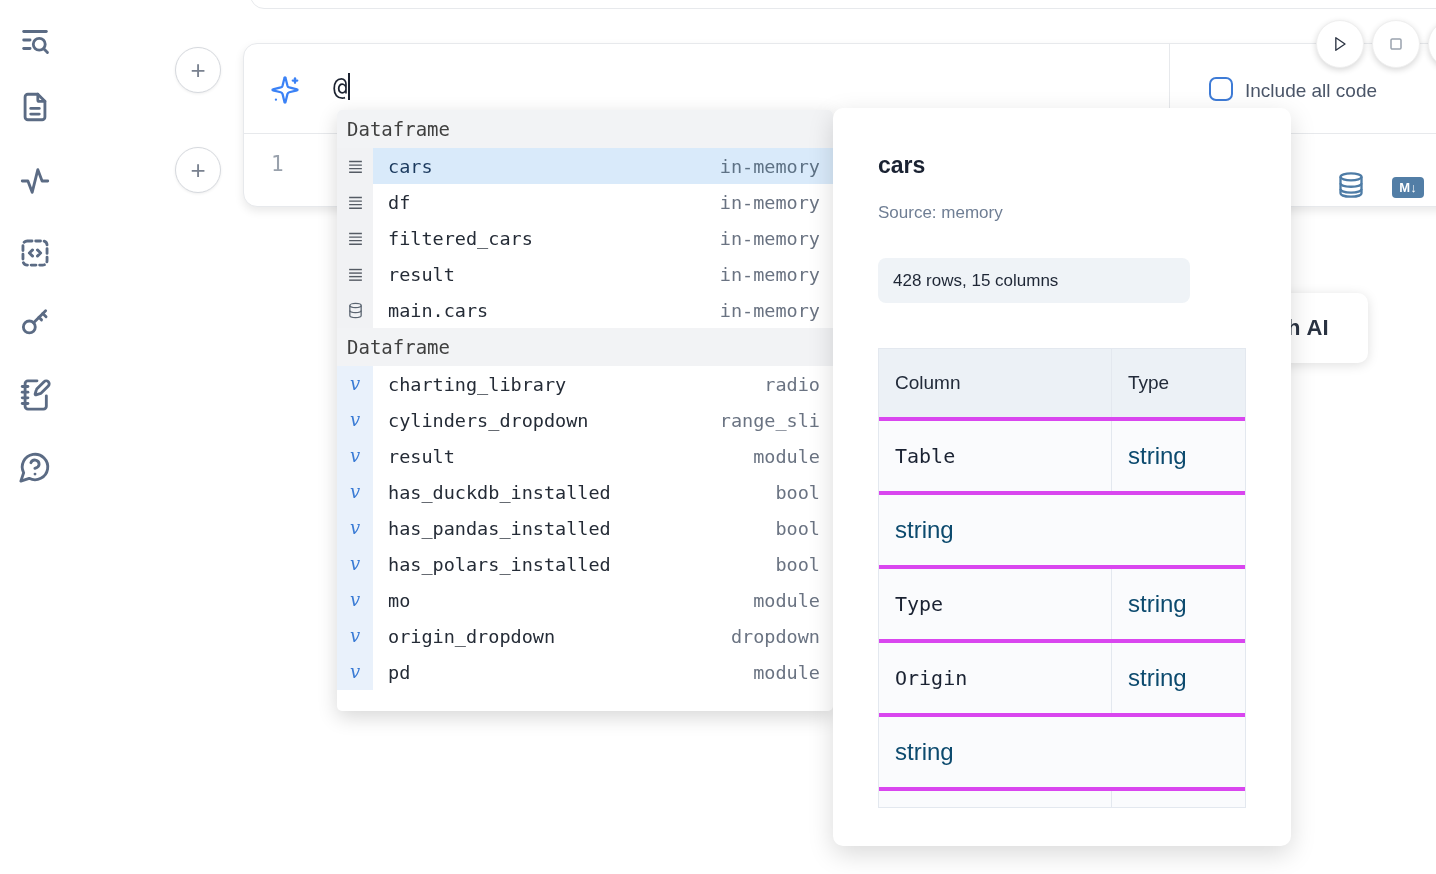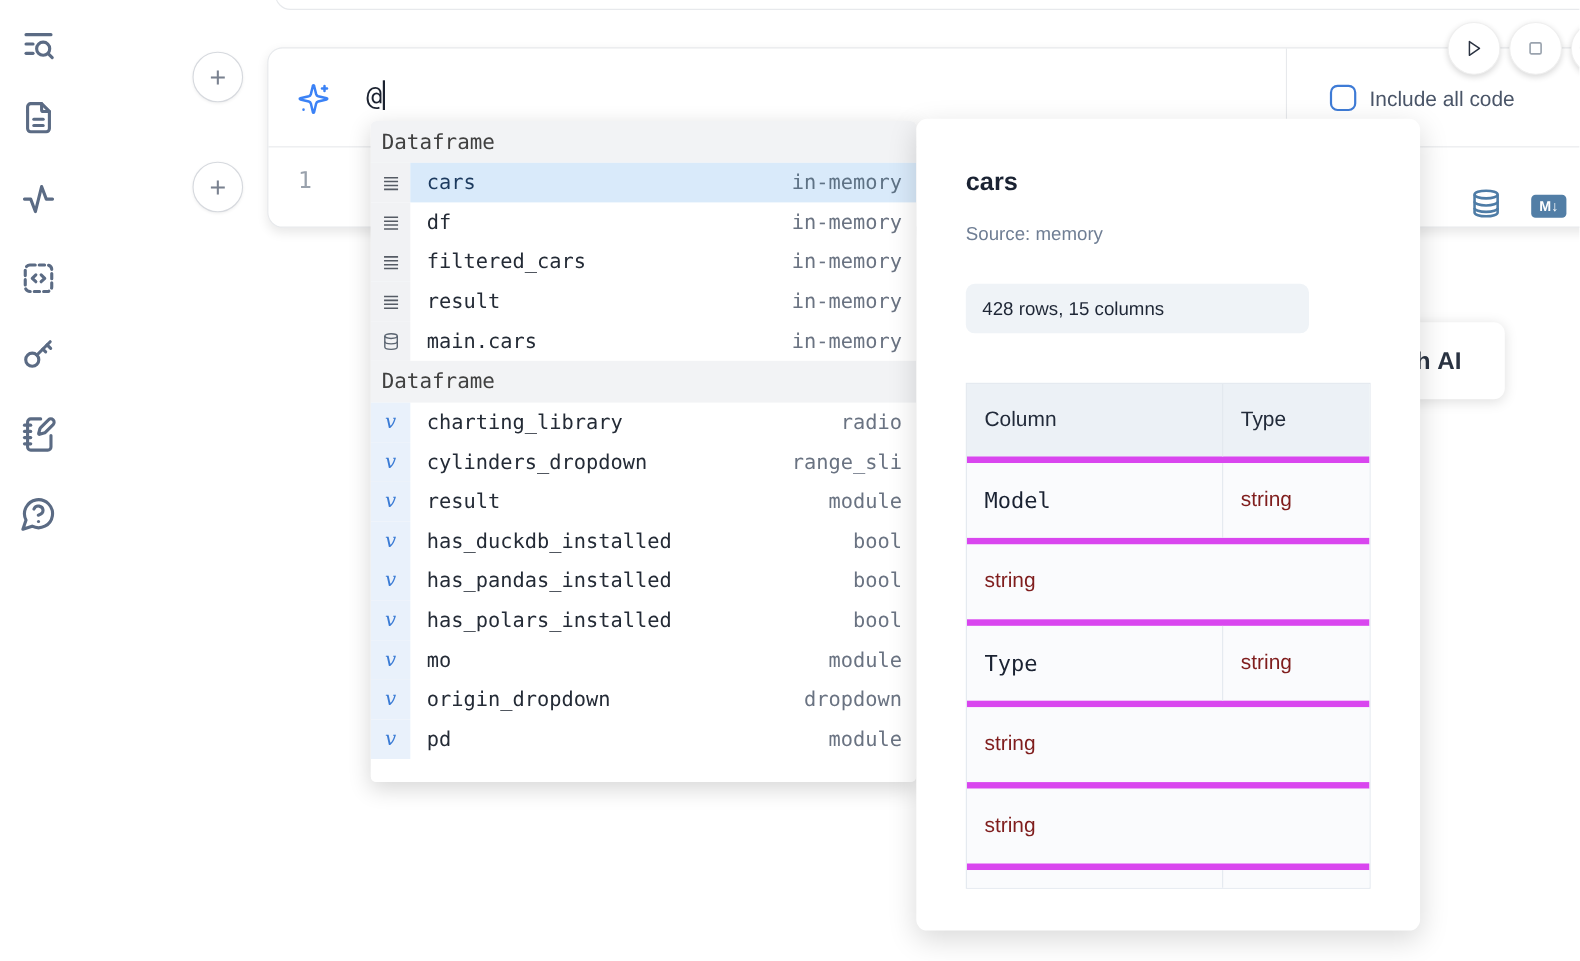--- a/index.html
+++ b/index.html
@@ -93,29 +93,29 @@
     z-index:20;
   }
   .panel-title { position:absolute; left:45px; top:44px; font-size:23px; font-weight:bold; color:#1a2232; }
   .panel-src { position:absolute; left:45px; top:95px; font-size:17px; color:#6f7e94; }
   .panel-badge {
     position:absolute; left:45px; top:150px; width:312px; height:45px;
     background:#eff3f7; border-radius:8px; display:flex; align-items:center;
     padding-left:15px; font-size:17px; color:#1e2635;
   }
   .ptable { position:absolute; left:45px; top:240px; width:368px; height:460px; overflow:hidden; border:1px solid #e3e8ef; }
-  .prow { display:flex; border-bottom:6px solid #d946ef; background:#fafbfd; }
+  .prow { display:flex; border-bottom:4px solid #d946ef; background:#fafbfd; }
   .prow.hdr { height:72px; background:#ecf1f6; }
   .prow.body { height:74px; }
   .prow.partial { height:18px; border-bottom:none; }
   .pc1 { width:233px; border-right:1px solid #e3e8ef; display:flex; align-items:center; padding-left:16px; }
   .pc2 { flex:1; display:flex; align-items:center; padding-left:16px; }
   .prow.hdr .pc1, .prow.hdr .pc2 { font-size:19px; color:#222b3a; }
   .col-name { font-size:20px; color:#1a2232; }
-  .col-type { font-size:19px; color:#7f1d1d; }
+  .col-type { font-size:24px; color:#0c4a6e; }
 
   
   .ai-btn {
     position:absolute; left:1230px; top:293px; width:138px; height:70px;
     background:#fff; border-radius:10px; box-shadow:0 2px 12px rgba(0,0,0,.13);
     z-index:15; display:flex; align-items:center; padding-left:57px;
     font-size:22px; font-weight:bold; color:#2a3342; cursor:pointer; white-space:pre;
   }
 </style>
 </head>
@@ -387,40 +387,43 @@
     <div class="panel-src">Source: memory</div>
     <div class="panel-badge">428 rows, 15 columns</div>
 
     <div class="ptable">
       <div class="prow hdr">
         <div class="pc1">Column</div>
         <div class="pc2">Type</div>
       </div>
       <div class="prow body">
         <div class="pc1">
-            <span class="col-name mono">Model</span>
+            <span class="col-name mono">Table</span>
           </div>
         <div class="pc2">
             <span class="col-type">string</span>
           </div>
       </div>
       <div class="prow body">
         <div class="pc2">
             <span class="col-type">string</span>
           </div>
       </div>
       <div class="prow body">
         <div class="pc1">
             <span class="col-name mono">Type</span>
           </div>
         <div class="pc2">
             <span class="col-type">string</span>
           </div>
       </div>
       <div class="prow body">
+        <div class="pc1">
+            <span class="col-name mono">Origin</span>
+          </div>
         <div class="pc2">
             <span class="col-type">string</span>
           </div>
       </div>
       <div class="prow body">
         <div class="pc2">
             <span class="col-type">string</span>
           </div>
       </div>
       <div class="prow partial">

